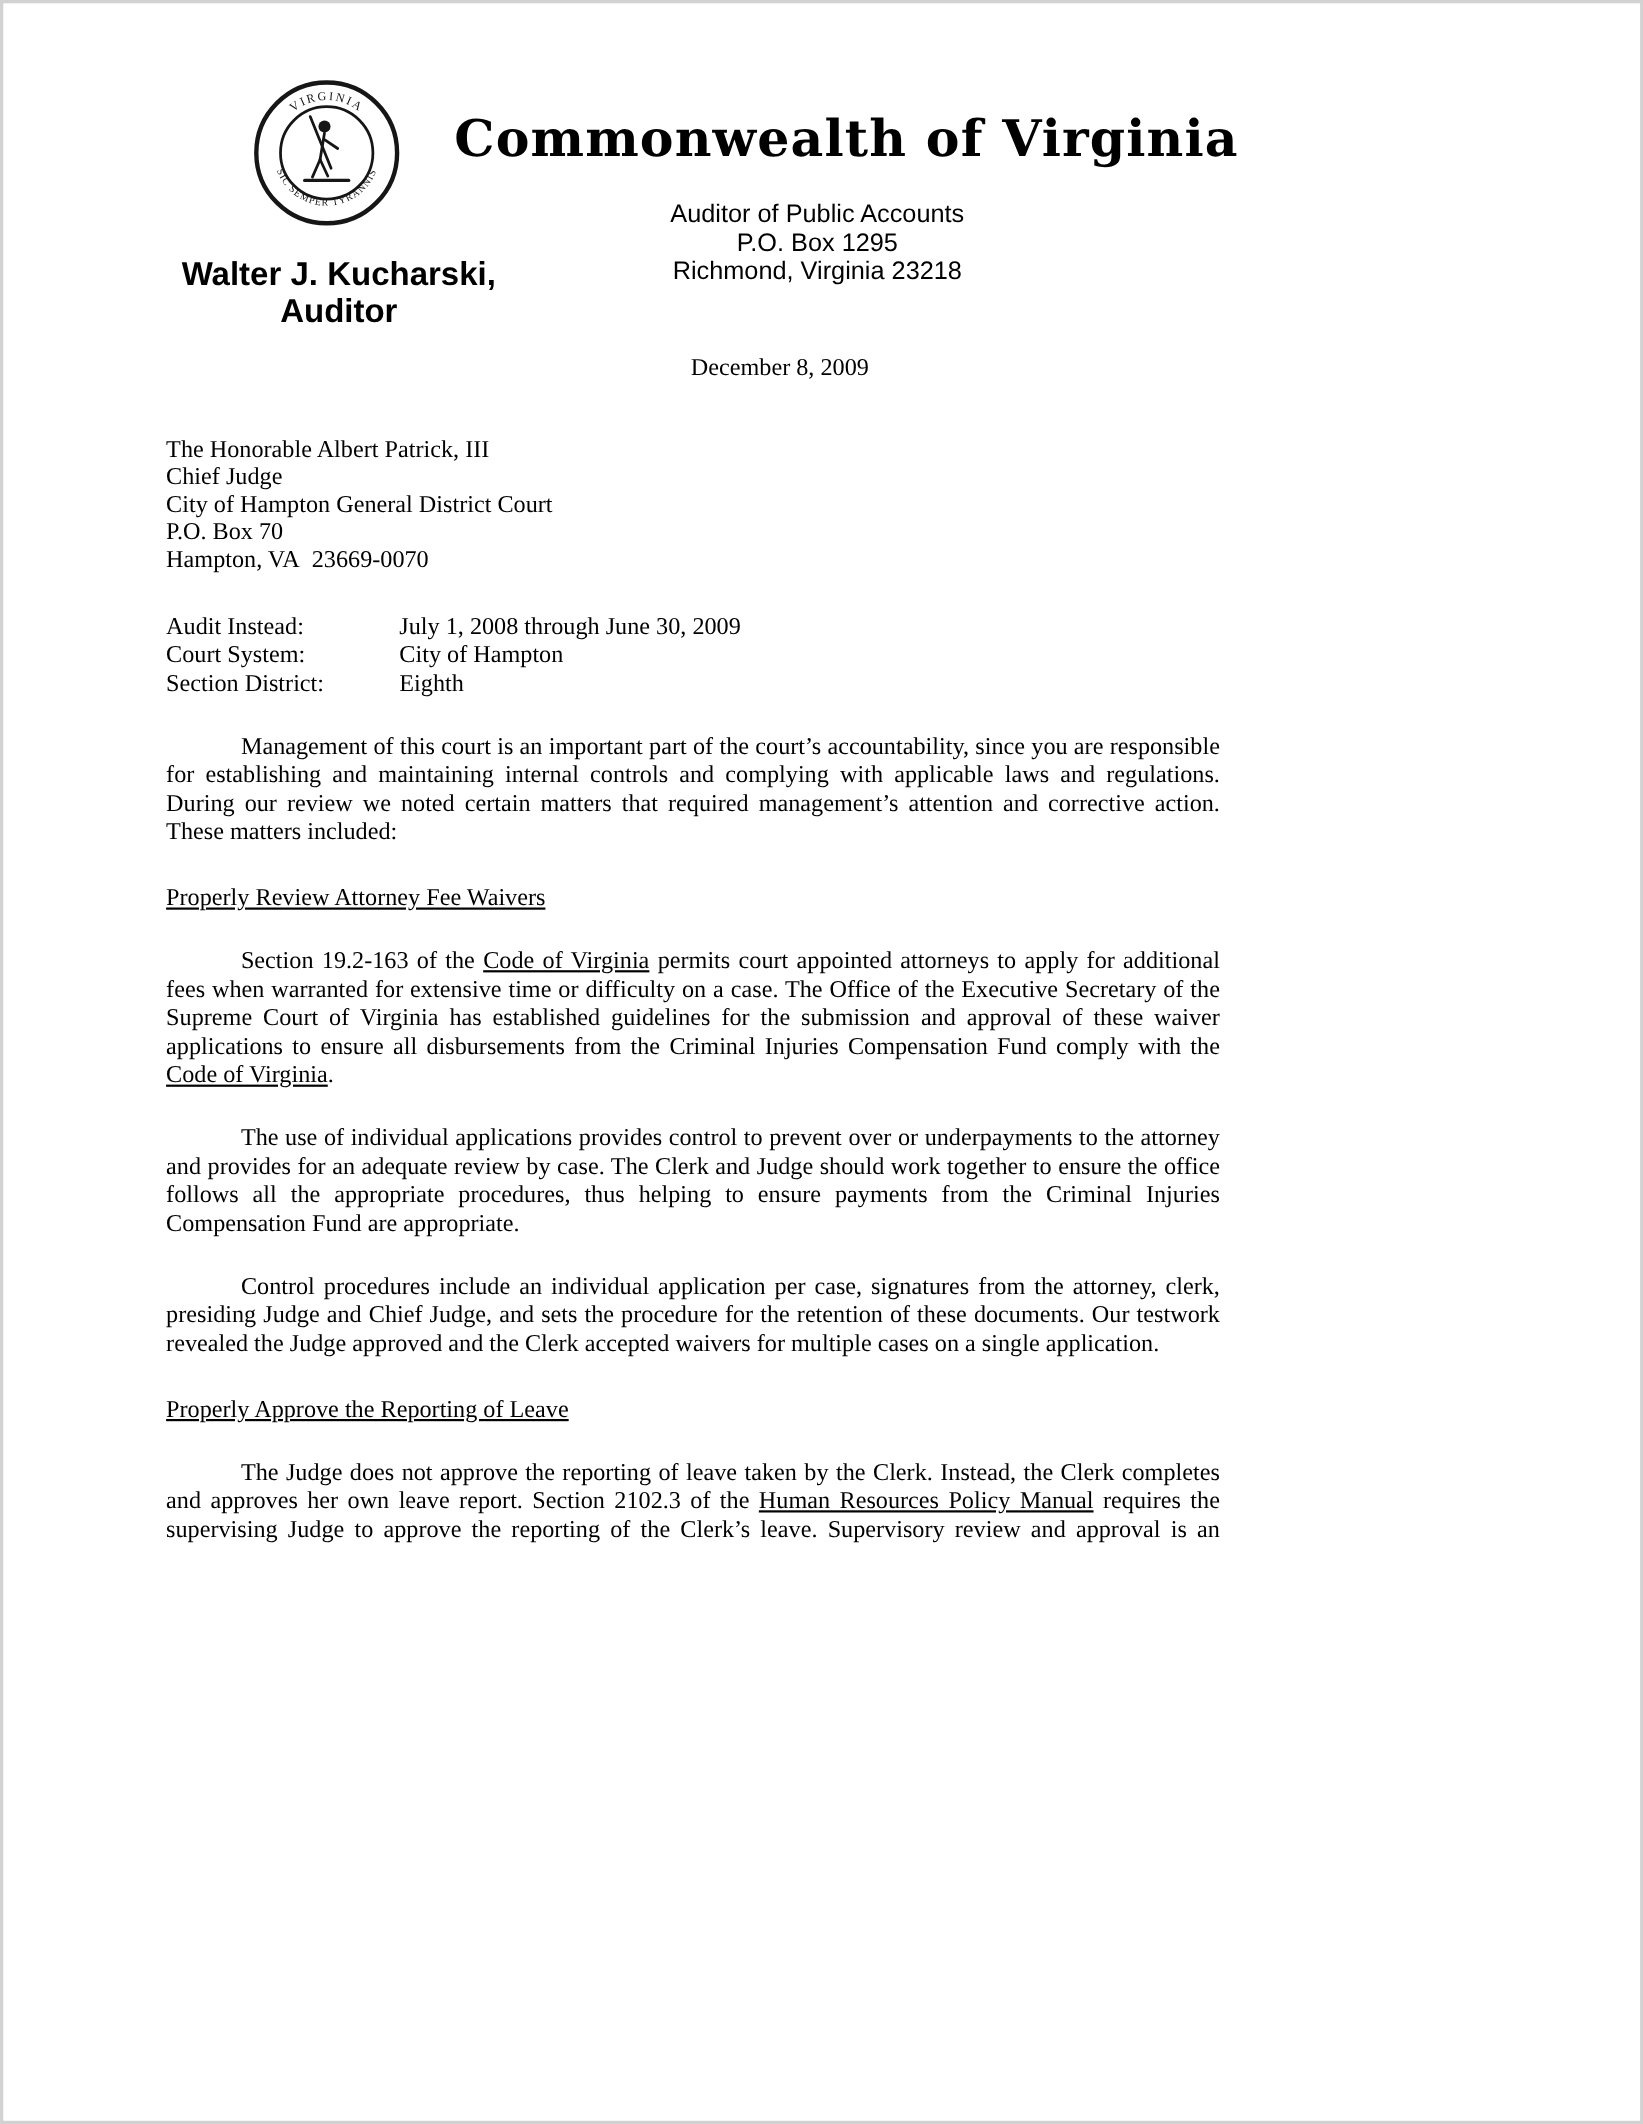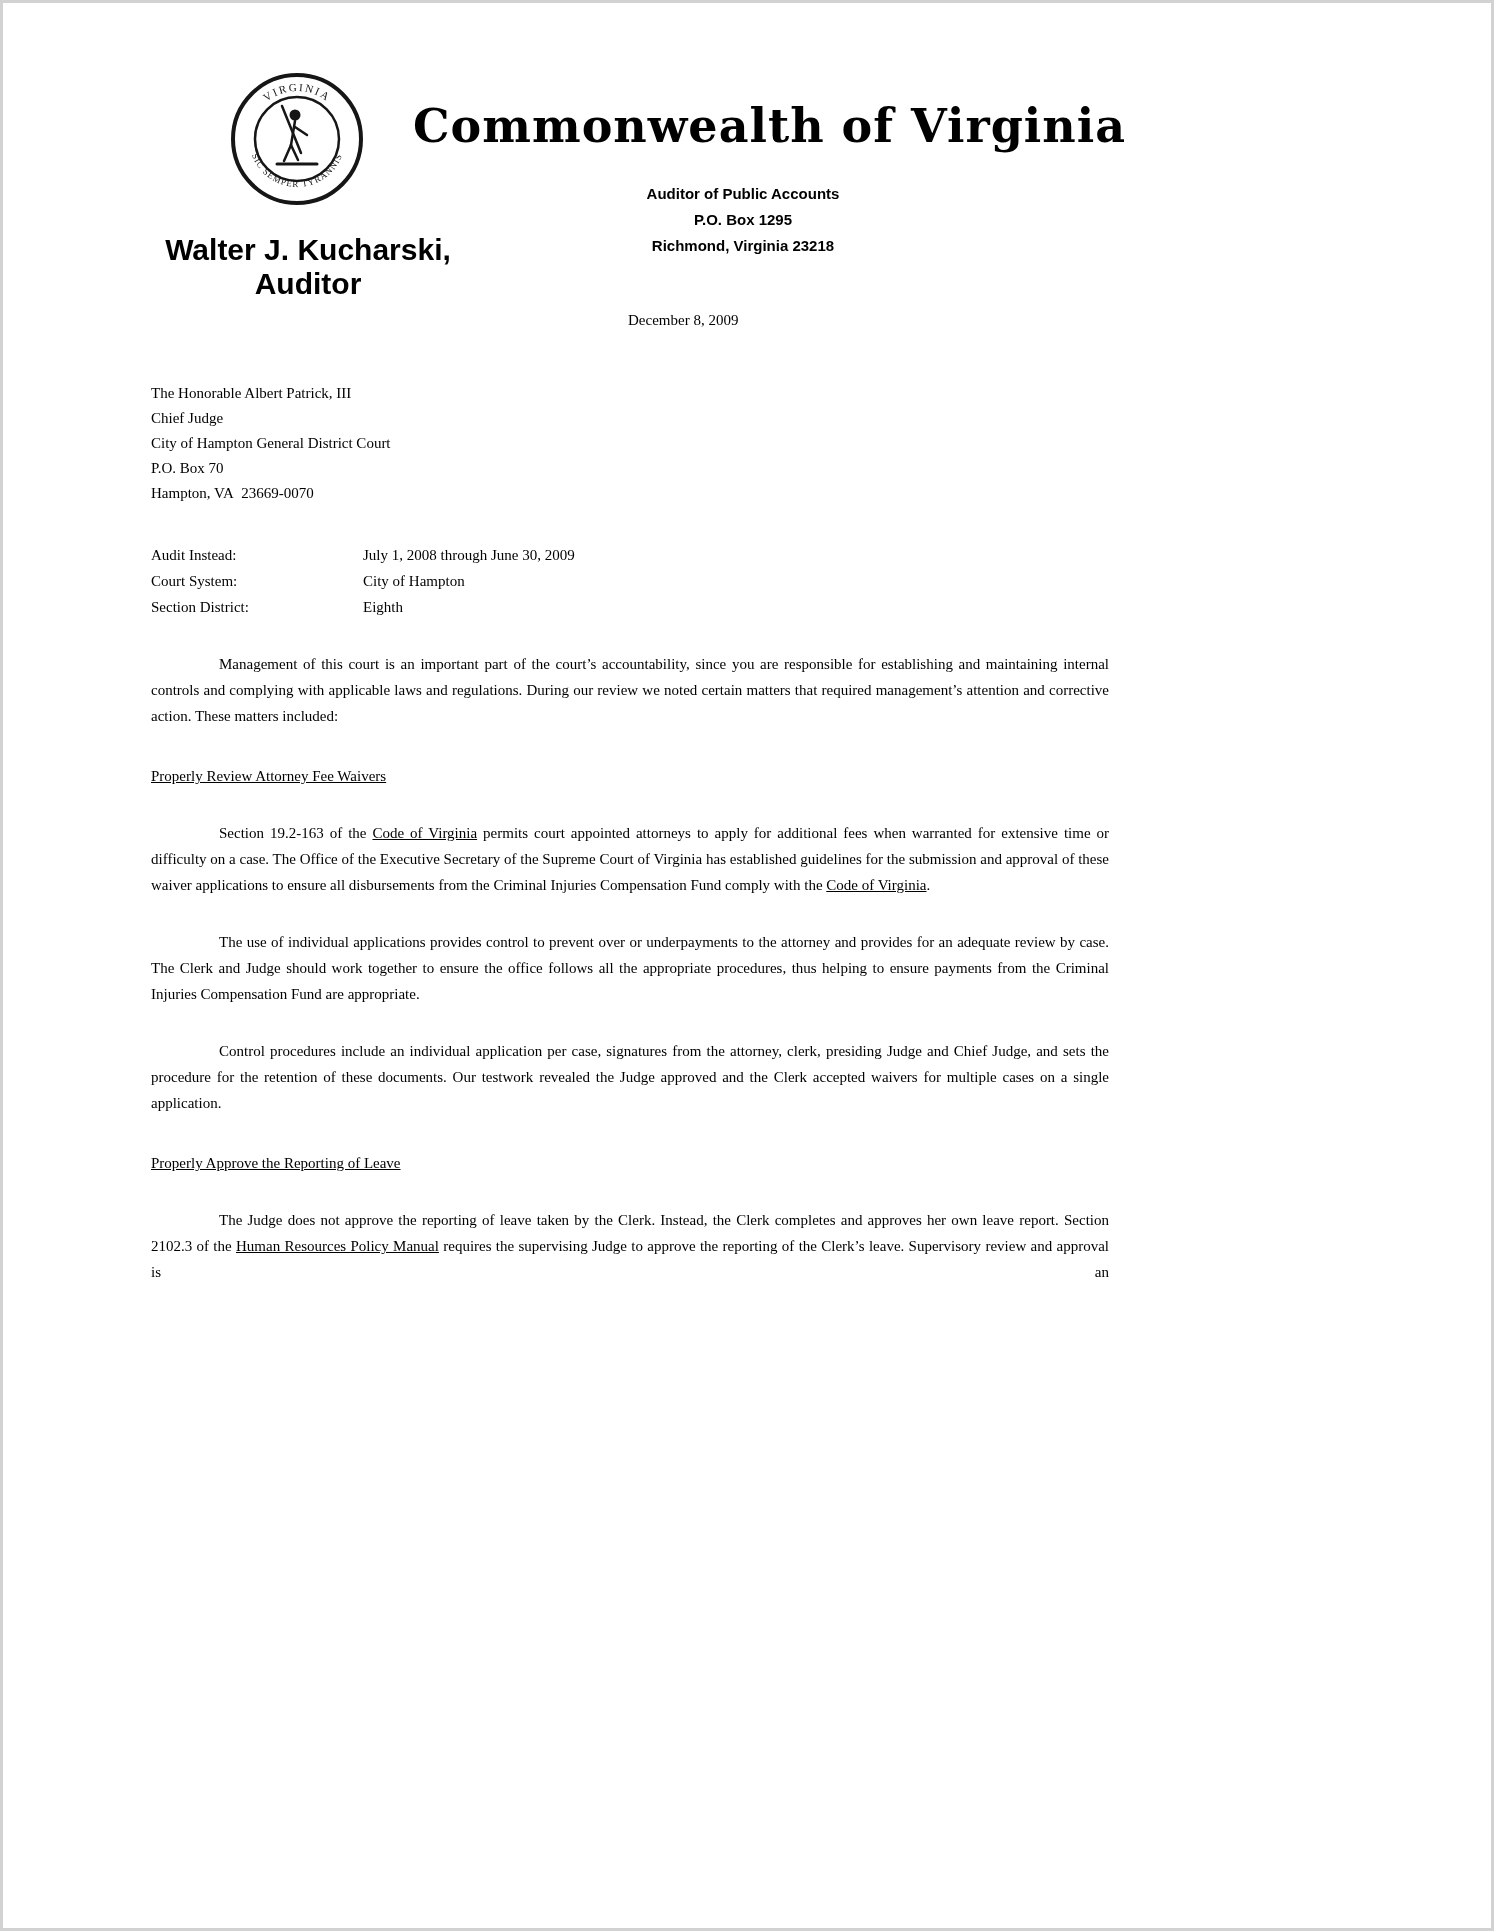--- a/index.html
+++ b/index.html
@@ -27,39 +27,39 @@
     text-align: center;
     font-family: "DejaVu Serif", serif;
     font-weight: bold;
     font-size: 46px;
     letter-spacing: 1px;
     white-space: nowrap;
   }
   .lh-office {
     position: absolute; left: 410px; top: 178px; width: 660px;
     text-align: center;
-    font-weight: bold;
-    font-size: 15px;
+    font-weight: normal;
+    font-size: 23px;
     line-height: 26px;
     font-family: "Liberation Sans", sans-serif;
   }
   .lh-auditor {
     position: absolute; left: 138px; top: 230px; width: 334px;
     text-align: center;
     font-weight: bold;
     font-size: 30px;
     font-family: "Liberation Sans", sans-serif;
   }
   
   .content {
     position: absolute;
     left: 148px;
-    top: 304px;
+    top: 318px;
     width: 958px;
-    font-size: 15px;
+    font-size: 22px;
     line-height: 26px;
   }
   .date-line { margin: 0 0 0 477px; }
   .recipient { margin-top: 48px; }
   .recipient div { line-height: 25px; }
   .audit-info { margin-top: 36px; }
   .audit-info .row { line-height: 26px; }
   .audit-info .lbl { display: inline-block; width: 212px; }
   .para {
     margin: 31px 0 0 0;

